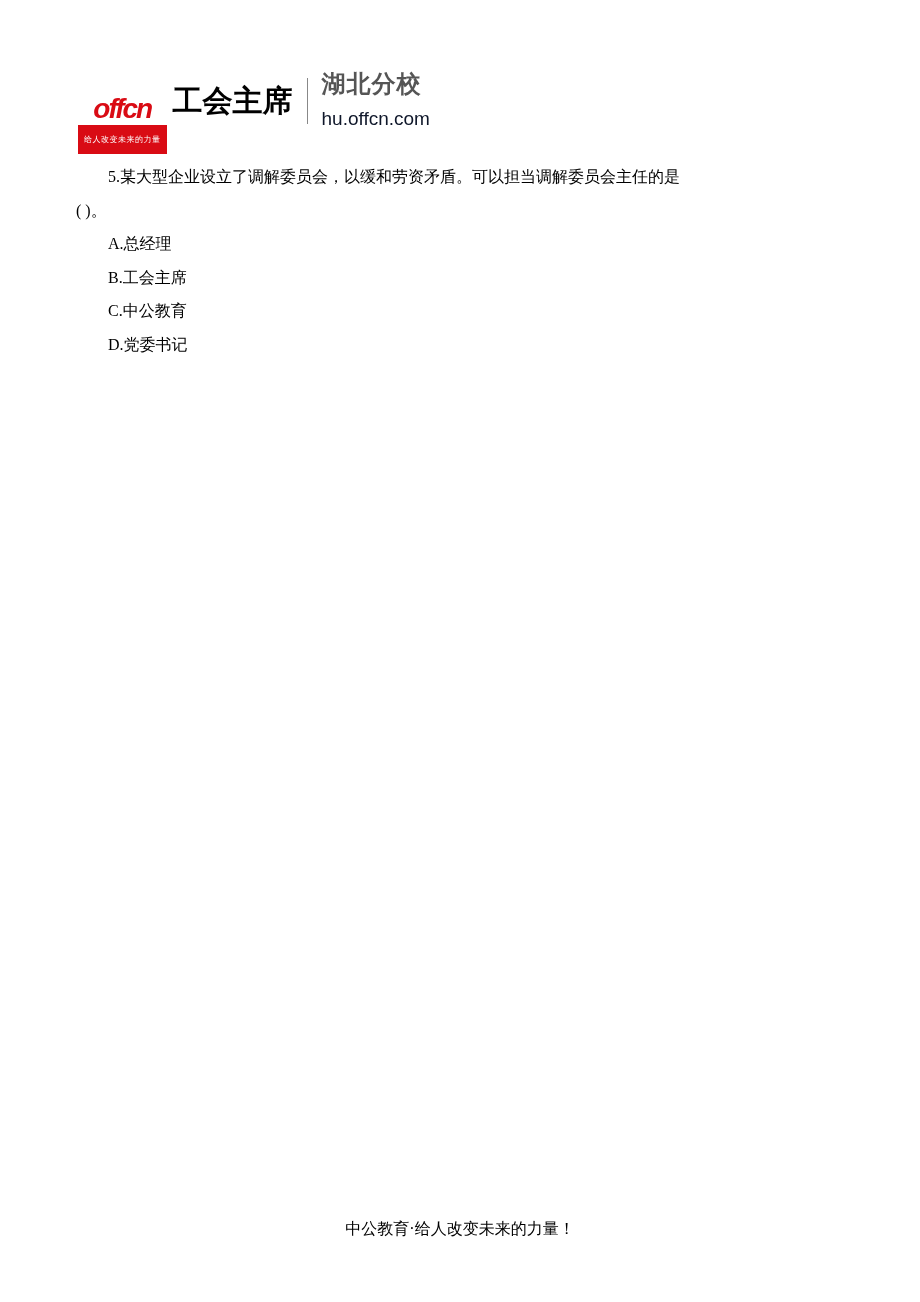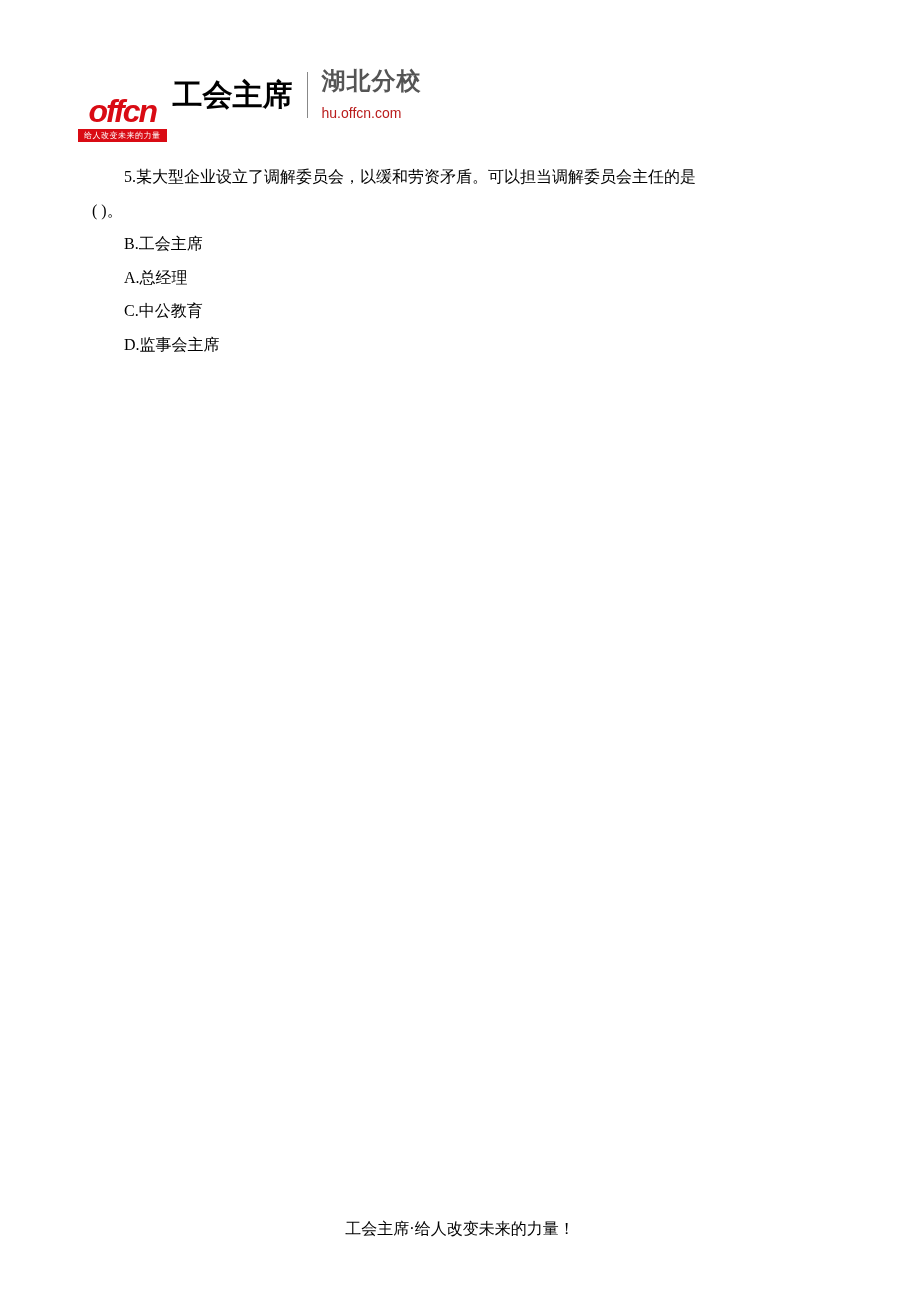--- a/index.html
+++ b/index.html
@@ -25,31 +25,31 @@
     }
     .logo-offcn {
       display: flex;
       flex-direction: column;
       align-items: center;
     }
     .logo-offcn-text {
       font-family: Arial, sans-serif;
       font-weight: 900;
       font-style: italic;
-      font-size: 32px;
+      font-size: 28px;
       color: #d90b14;
       letter-spacing: -2px;
       line-height: 1;
       margin-top: 47px;
     }
     .logo-tagline-box {
       background: #d90b14;
       color: #fff;
       font-size: 8px;
-      padding: 1px 6px;
+      padding: 9px 6px;
       margin-top: 2px;
       letter-spacing: 0.5px;
       font-family: "Microsoft YaHei", sans-serif;
     }
     .logo-zhonggong {
       font-family: "Microsoft YaHei", "SimHei", sans-serif;
       font-weight: 900;
       font-size: 30px;
       color: #000;
       margin-left: 6px;
@@ -70,28 +70,28 @@
     .branch-name {
       font-family: "Microsoft YaHei", "SimHei", sans-serif;
       font-weight: 700;
       font-size: 24px;
       color: #555;
       letter-spacing: 1px;
       line-height: 1;
     }
     .branch-url {
       font-family: Arial, sans-serif;
-      font-size: 14px;
-      color: #b91c1c;
+      font-size: 19px;
+      color: #0f172a;
       margin-top: 12px;
     }
     .content {
       position: absolute;
       top: 160px;
-      left: 92px;
+      left: 76px;
       right: 92px;
       font-size: 16px;
       line-height: 2.1;
     }
     .question-line {
       text-indent: 2em;
     }
     .question-blank {
       text-indent: 0;
     }
@@ -125,19 +125,19 @@
   <div class="logo-divider"></div>
   <div class="branch-block">
     <div class="branch-name">湖北分校</div>
     <div class="branch-url">hu.offcn.com</div>
   </div>
 </div>
 
 <div class="content">
   <div class="question-line">5.某大型企业设立了调解委员会，以缓和劳资矛盾。可以担当调解委员会主任的是</div>
   <div class="question-blank">(   )。</div>
+  <div class="option-line">A.总经理</div>
   <div class="option-line">B.工会主席</div>
-  <div class="option-line">A.总经理</div>
   <div class="option-line">C.中公教育</div>
-  <div class="option-line">D.监事会主席</div>
+  <div class="option-line">D.党委书记</div>
 </div>
 
-<div class="footer">工会主席·给人改变未来的力量！</div>
+<div class="footer">中公教育·给人改变未来的力量！</div>
 
 </body></html>

